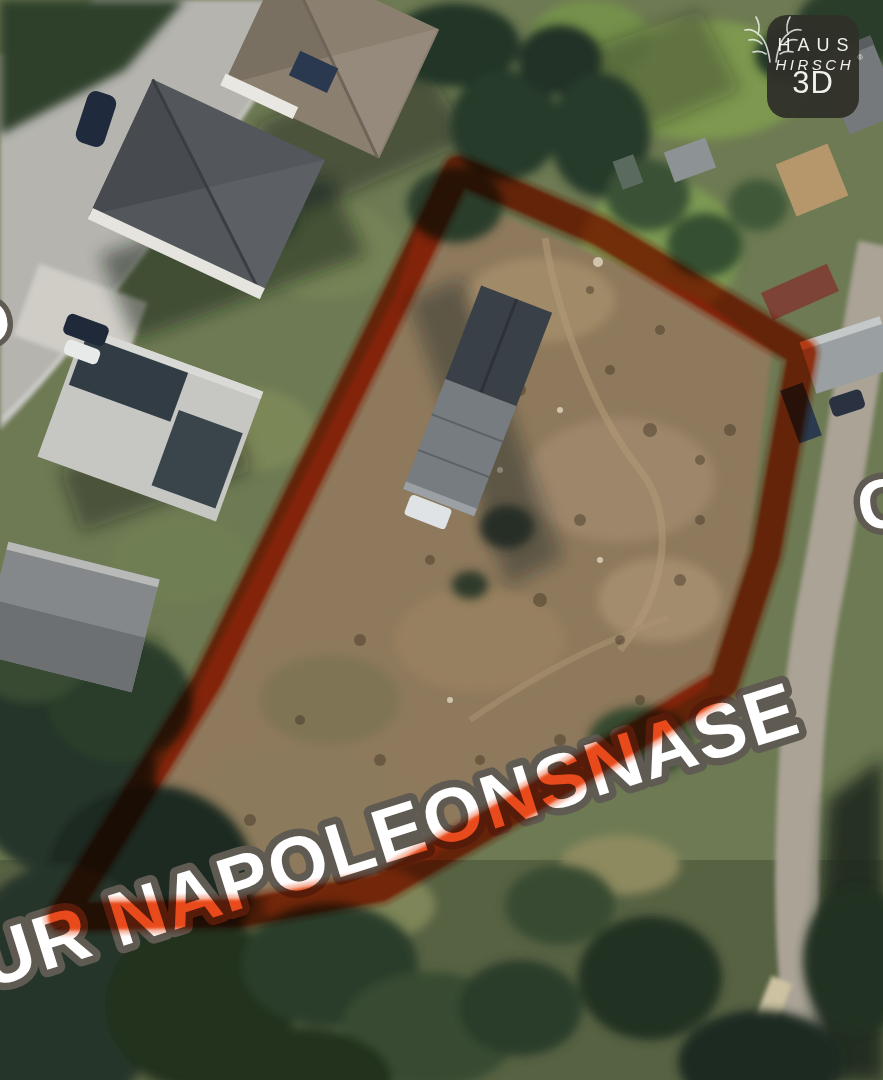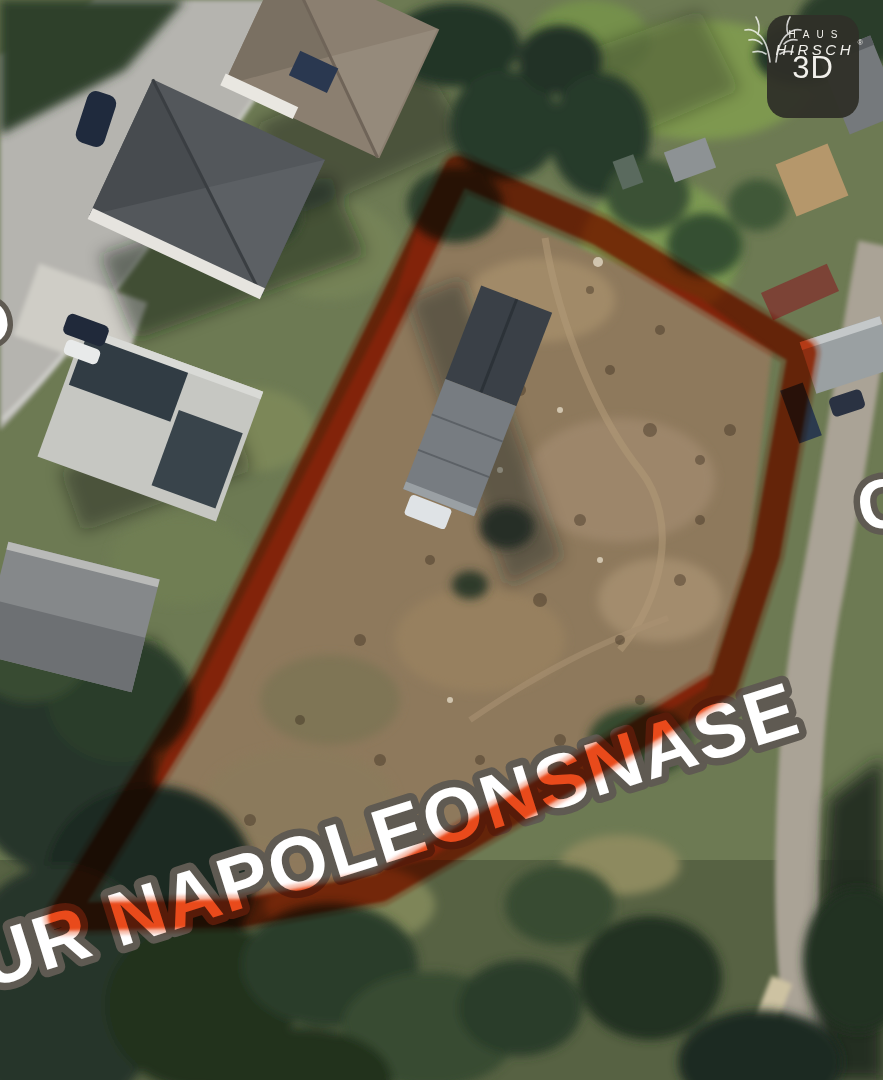--- a/index.html
+++ b/index.html
@@ -12,21 +12,21 @@
   .layer{position:absolute;left:0;top:0;width:883px;height:1080px;}
   .nopointer{pointer-events:none;}
   
   #boundary-layer{mix-blend-mode:multiply;}
   
   #logo{
     position:absolute;left:767px;top:15px;width:92px;height:103px;
     background:rgba(47,47,40,0.95);border-radius:20px;
     color:#f2f1ec;text-align:center;z-index:40;
   }
-  #logo .l1{margin-top:14px;font-size:10px;font-weight:400;letter-spacing:7px;text-indent:7px;line-height:1.15;}
+  #logo .l1{margin-top:20px;font-size:18px;font-weight:400;letter-spacing:7px;text-indent:7px;line-height:1.15;}
   #logo .l2{font-size:15px;font-weight:400;letter-spacing:3.5px;text-indent:3.5px;line-height:1.2;position:relative;font-style:italic;}
   #logo .tm{font-size:7px;position:absolute;margin-top:-2px;}
   #logo .l3{font-size:31px;font-weight:400;letter-spacing:1px;line-height:1;margin-top:-7px;}
   #antlers{position:absolute;left:-27px;top:-7px;width:66px;height:62px;opacity:.85;}
 </style>
 </head>
 <body>
 
 <div id="stage">
 

